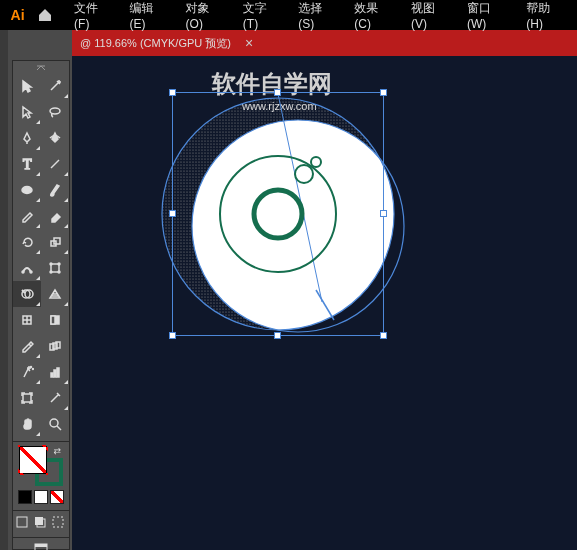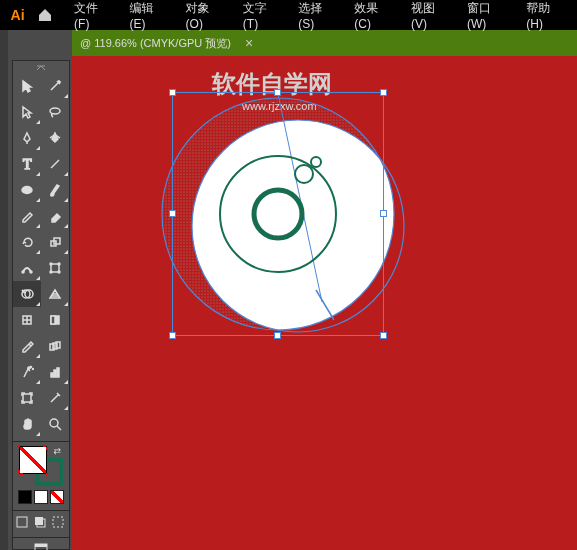--- a/index.html
+++ b/index.html
@@ -42,21 +42,21 @@
     .menu-item {
       color: #ddd;
       padding: 4px 8px;
       cursor: pointer;
       font-size: 12px;
     }
 
     
     .doc-bar {
       height: 26px;
-      background: #4d7c0f;
+      background: #b91c1c;
       display: flex;
       align-items: center;
       padding-left: 72px;
       color: #ddd;
       font-size: 11px;
     }
     .doc-tab {
       display: flex;
       align-items: center;
       gap: 10px;
@@ -191,21 +191,21 @@
       justify-content: center;
     }
 
     
     .canvas-area {
       position: absolute;
       left: 72px;
       top: 56px;
       right: 0;
       bottom: 0;
-      background: #b91c1c;
+      background: #0f172a;
       overflow: hidden;
     }
     .artwork {
       position: absolute;
       left: 0; top: 0;
       width: 100%; height: 100%;
     }
     .watermark {
       position: absolute;
       top: 12px;

